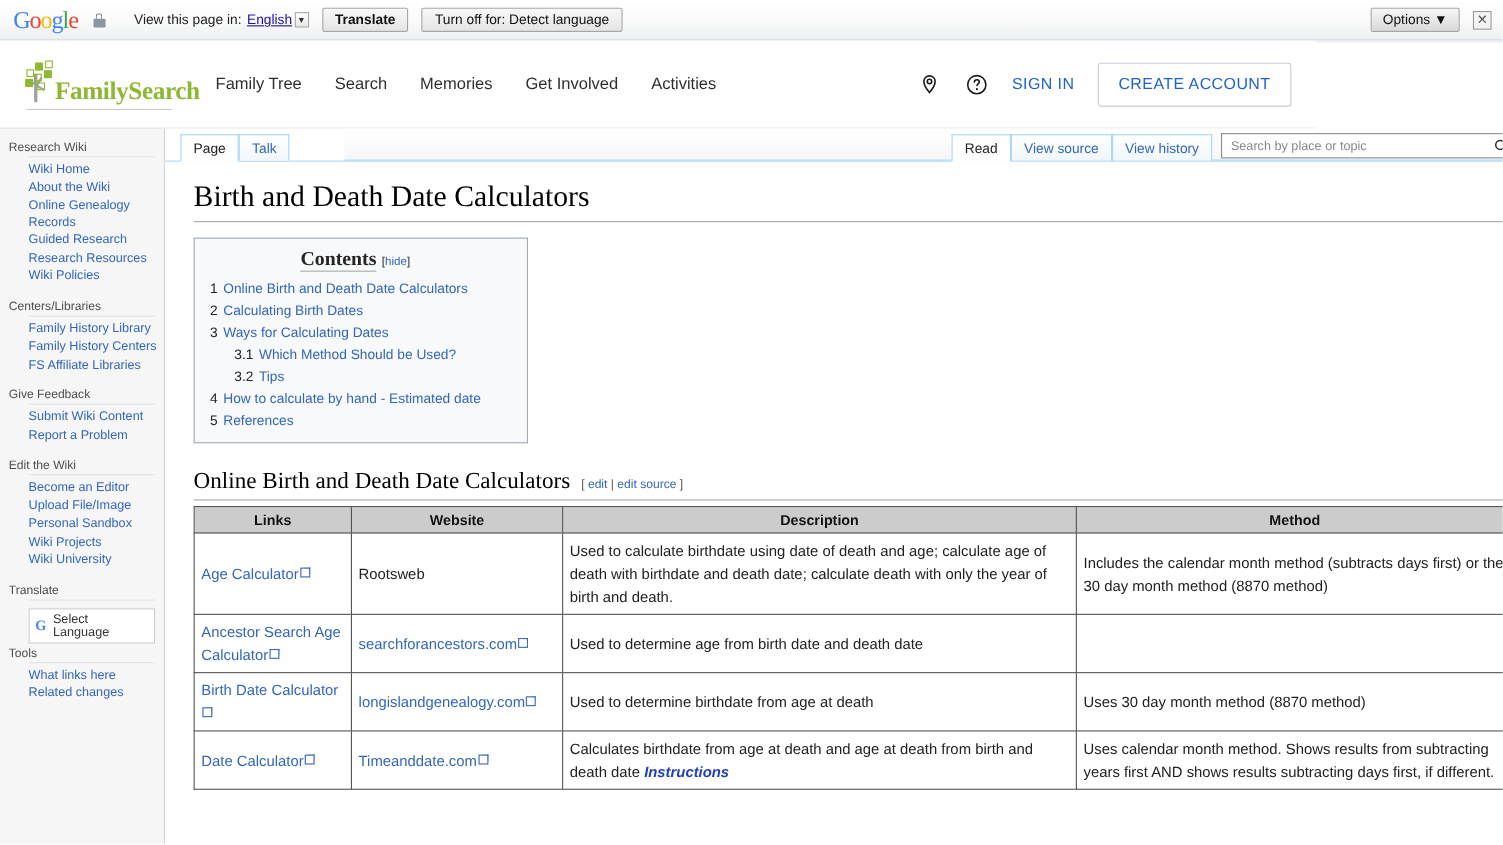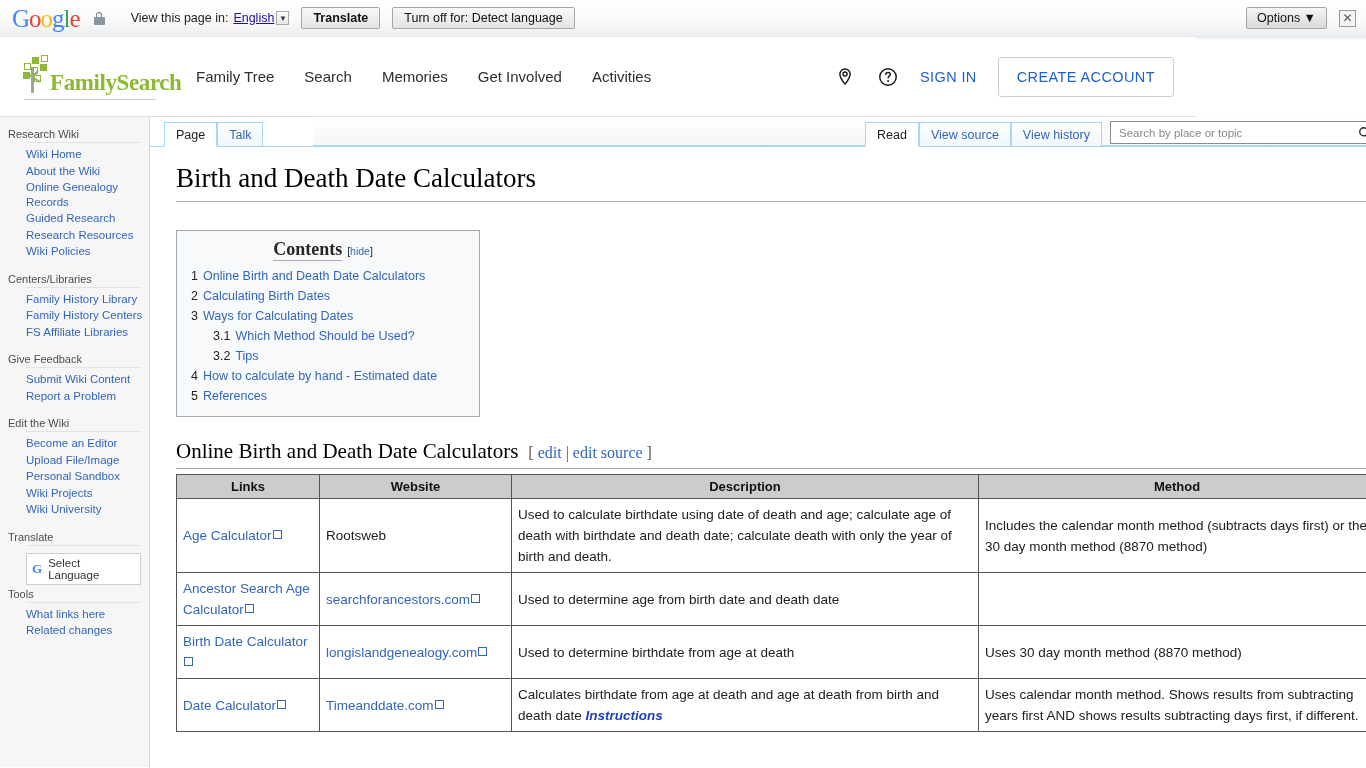--- a/index.html
+++ b/index.html
@@ -15,21 +15,21 @@
   #gt-bar{
     position:relative; height:37px; width:1366px;
     background:linear-gradient(to bottom,#ffffff 0%,#fafafa 55%,#eceef1 100%);
     border-bottom:1px solid #b8bcc2;
     display:flex; align-items:center;
   }
   #gt-bar:after{
     content:""; position:absolute; left:0; right:0; bottom:-4px; height:4px;
     background:linear-gradient(to bottom,#dfe3e8,#ffffff);
   }
-  .g-logo{ margin-left:12px; font-family:"Liberation Serif",serif; font-size:25px; letter-spacing:-1px; line-height:1; }
+  .g-logo{ margin-left:12px; font-family:"Liberation Serif",serif; font-size:22px; letter-spacing:-1px; line-height:1; }
   .g-logo span:nth-child(1){ color:#4285F4; }
   .g-logo span:nth-child(2){ color:#EA4335; }
   .g-logo span:nth-child(3){ color:#FBBC05; }
   .g-logo span:nth-child(4){ color:#4285F4; }
   .g-logo span:nth-child(5){ color:#34A853; }
   .g-logo span:nth-child(6){ color:#EA4335; }
   .lock-ico{ margin-left:14px; width:11px; height:13px; position:relative; }
   .lock-ico .shackle{ position:absolute; top:0; left:2.5px; width:6px; height:6px; border:1.6px solid #7b8794; border-bottom:none; border-radius:3px 3px 0 0; }
   .lock-ico .body{ position:absolute; bottom:0; left:0; width:11px; height:8px; background:#8b96a3; border-radius:1px; }
   .gt-text{ margin-left:26px; font-size:12.5px; color:#222; }
@@ -136,40 +136,40 @@
   #searchbox input::placeholder{ color:#888; }
 
   #article{ padding:16px 16px 0 26px; height:620px; overflow:hidden; }
   h1#page-title{
     font-family:"Liberation Serif",serif; font-weight:normal; font-size:27px;
     margin:0 0 5px 0; color:#000; border-bottom:1px solid #a2a9b1; padding-bottom:7px;
   }
   
   #toc{
     display:inline-block; border:1px solid #a2a9b1; background:#f8f9fa;
-    padding:8px 24px 10px 14px; margin-top:23px; min-width:304px;
+    padding:8px 24px 10px 14px; margin-top:9px; min-width:304px;
   }
   #toc .toctitle{ text-align:center; margin-bottom:3px; }
   #toc .toctitle h2{
     display:inline; font-family:"Liberation Serif",serif; font-weight:bold;
     font-size:18px; margin:0; border-bottom:1px solid #aaa; padding-bottom:1px;
   }
   #toc .toctitle .hide{ font-size:10.5px; color:#3366bb; margin-left:5px; }
   #toc .toctitle .hide .br{ color:#222; }
   #toc ul{ list-style:none; margin:6px 0 0 0; padding:0; }
   #toc li{ font-size:12.5px; line-height:20px; }
   #toc li a{ color:#3366bb; text-decoration:none; cursor:pointer; }
   #toc .num{ color:#222; margin-right:5px; display:inline-block; }
   #toc li.lvl2{ padding-left:22px; }
 
   h2.section{
     font-family:"Liberation Serif",serif; font-weight:normal; font-size:21px;
     margin:22px 0 5px 0; border-bottom:1px solid #a2a9b1; padding-bottom:4px; color:#000;
   }
-  h2.section .editsec{ font-family:Liberation Serif, serif; font-size:16px; color:#555; margin-left:10px; }
+  h2.section .editsec{ font-family:Liberation Sans, sans-serif; font-size:11px; color:#555; margin-left:10px; }
   h2.section .editsec a{ color:#3366bb; text-decoration:none; cursor:pointer; }
 
   table.wikitable{
     border-collapse:collapse; width:1200px; margin-top:3px;
     border:1px solid #555; background:#fff;
   }
   table.wikitable th{
     background:#cccccc; border:1px solid #555; padding:4px 6px;
     font-size:13px; font-weight:bold; color:#111; text-align:center;
   }

